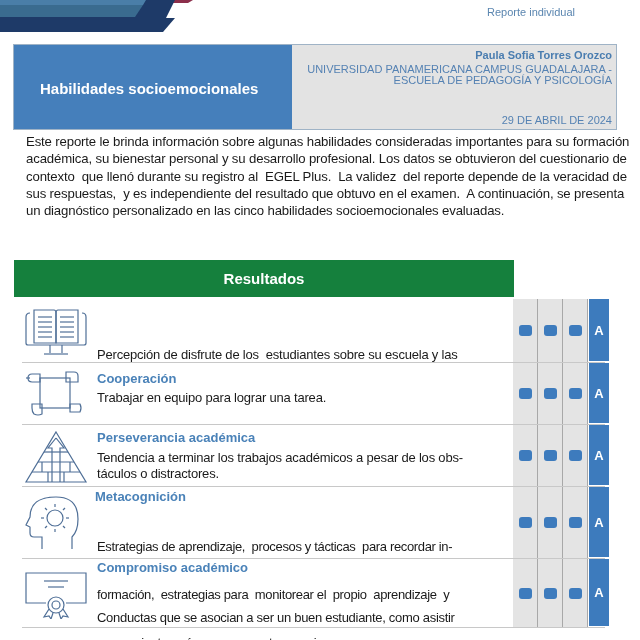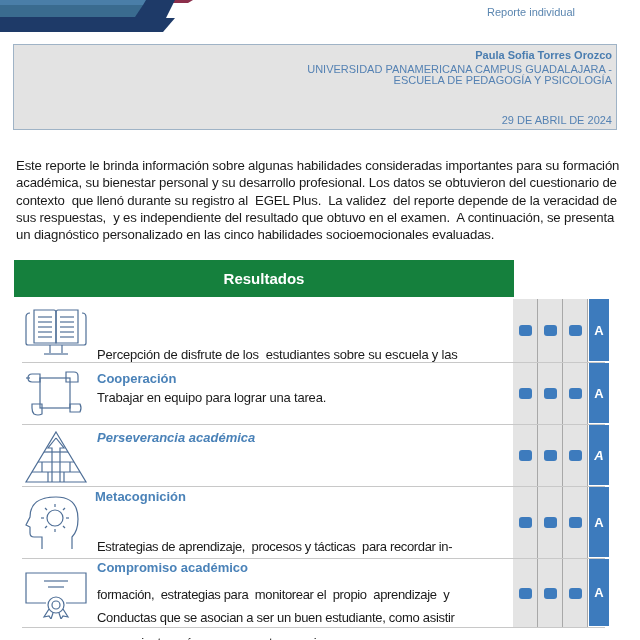--- a/index.html
+++ b/index.html
@@ -10,21 +10,21 @@
   .report-type { position: absolute; left: 487px; top: 6px; font-size: 11px; color: #5b86b0; }
 
   .header-box { position: absolute; left: 13px; top: 44px; width: 604px; height: 86px; border: 1px solid #9fb3c6; display: flex; }
   .header-left { width: 278px; height: 100%; background: #457fbb; display: flex; align-items: center; padding-left: 26px; }
   .header-left-title { color: #ffffff; font-size: 15px; font-weight: bold; margin-top: 2px; }
   .header-right { flex: 1; height: 100%; background: #e3e3e3; position: relative; text-align: right; padding-right: 4px; }
   .student-name { position: absolute; right: 4px; top: 4px; font-size: 11px; font-weight: bold; color: #4a7db0; }
   .institution { position: absolute; right: 4px; top: 19px; font-size: 11px; line-height: 11px; color: #5582b3; }
   .report-date { position: absolute; right: 4px; top: 69px; font-size: 11px; color: #5582b3; }
 
-  .intro { position: absolute; left: 16px; top: 133px; width: 606px; font-size: 13.2px; line-height: 17.3px; color: #1a1a1a; letter-spacing: -0.15px; margin-top: 24px; }
+  .intro { position: absolute; left: 26px; top: 133px; width: 606px; font-size: 13.2px; line-height: 17.3px; color: #1a1a1a; letter-spacing: -0.15px; }
 
   .results-header { position: absolute; left: 14px; top: 260px; width: 500px; height: 37px; background: #15803d; display: flex; align-items: center; justify-content: center; }
   .results-title { color: #ffffff; font-size: 15px; font-weight: bold; }
 
   .rows { position: absolute; left: 22px; top: 299px; width: 583px; }
   .row { position: relative; width: 583px; border-bottom: 1px solid #c8c8c8; }
   .row-icon { position: absolute; left: 0; width: 68px; display: flex; justify-content: center; }
   .row-icon svg { stroke: #4f6f97; fill: none; stroke-width: 1.2; }
   .row-title { position: absolute; left: 75px; font-size: 13px; font-weight: bold; color: #4a82b8; }
   .row-desc { position: absolute; left: 75px; width: 377px; font-size: 13px; line-height: 16px; color: #1a1a1a; letter-spacing: -0.2px; }
@@ -40,20 +40,23 @@
 <svg class="banner" viewBox="0 0 240 32" width="240" height="32">
   <polygon points="140,0 193,0 188,3 138,3" fill="#8c2f4b"></polygon>
   <polygon points="0,18 175,18 163,32 0,32" fill="#1e3a68"></polygon>
   <polygon points="0,0 175,0 166,18 0,18" fill="#1e3a68"></polygon>
   <polygon points="0,5 143,5 135,17 0,17" fill="#3a6b8f"></polygon>
   <polygon points="0,0 146,0 143,5 0,5" fill="#4a7ea8"></polygon>
 </svg>
 <div class="report-type">Reporte individual</div>
 
 <div class="header-box">
+  <div class="header-left">
+    <span class="header-left-title">Habilidades socioemocionales</span>
+  </div>
   <div class="header-right">
     <div class="student-name">Paula Sofia Torres Orozco</div>
     <div class="institution">
       <div>UNIVERSIDAD PANAMERICANA CAMPUS GUADALAJARA -</div>
       <div>ESCUELA DE PEDAGOGÍA Y PSICOLOGÍA</div>
     </div>
     <div class="report-date">29 DE ABRIL DE 2024</div>
   </div>
 </div>
 
@@ -131,35 +134,39 @@
       <div class="level-cell">
           <div class="level-dot"></div>
         </div>
       <div class="level-cell">
           <div class="level-dot"></div>
         </div>
       <div class="level-badge">A</div>
     </div>
   </div>
 
-  <div class="row" style="height:62px;font-style:italic;">
+  <div class="row" style="height:62px;">
     <div class="row-icon" style="top:5px;">
       <svg width="68" height="54" viewBox="0 0 68 54">
         <path d="M34 2 L64 52 L4 52 Z"></path>
         <line x1="22" y1="22" x2="46" y2="22"></line>
         <line x1="16" y1="32" x2="52" y2="32"></line>
         <line x1="10" y1="42" x2="58" y2="42"></line>
         <path d="M34 8 L26 18 L30 18 L30 52 M34 8 L42 18 L38 18 L38 52"></path>
         <line x1="20" y1="32" x2="20" y2="42"></line>
           <line x1="48" y1="32" x2="48" y2="42"></line>
         <line x1="26" y1="42" x2="26" y2="52"></line>
           <line x1="42" y1="42" x2="42" y2="52"></line>
       </svg>
     </div>
     <div class="row-title" style="top:5px;">Perseverancia académica</div>
+    <div class="row-desc" style="top:25px;">
+      <div>Tendencia a terminar los trabajos académicos a pesar de los obs-</div>
+      <div>táculos o distractores.</div>
+    </div>
     <div class="levels">
       <div class="level-cell">
           <div class="level-dot"></div>
         </div>
       <div class="level-cell">
           <div class="level-dot"></div>
         </div>
       <div class="level-cell">
           <div class="level-dot"></div>
         </div>

